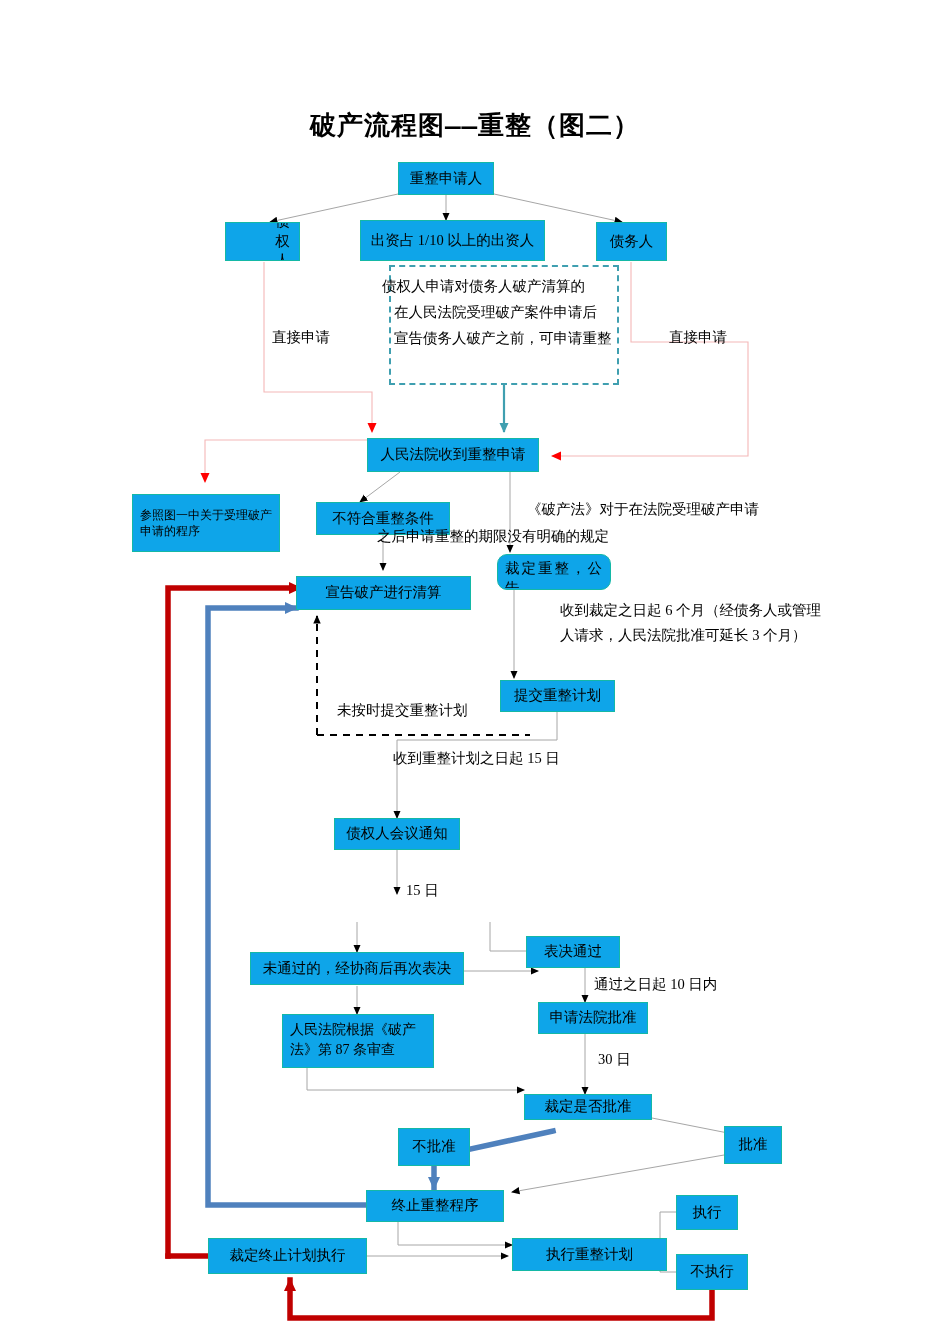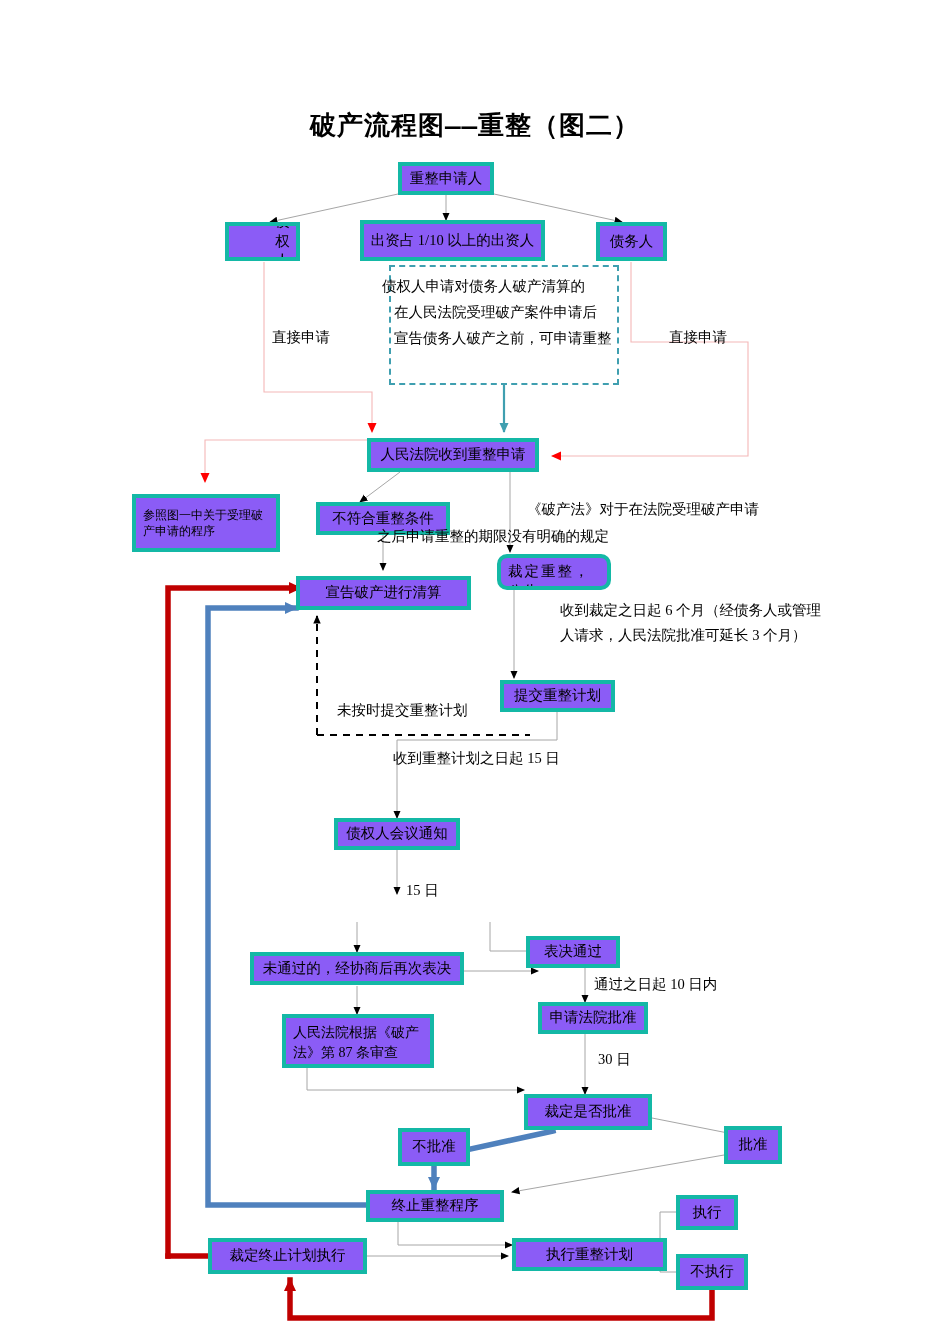--- a/index.html
+++ b/index.html
@@ -26,22 +26,22 @@
     width:950px;
     text-align:center;
     font-size:26px;
     font-weight:bold;
     letter-spacing:1px;
     font-family:Liberation Mono, monospace;
   }
   .node{
     position:absolute;
     box-sizing:border-box;
-    border:4px solid #14b8a6;
-    background:#8b5cf6;
+    border:1px solid #14b8a6;
+    background:#0ea5e9;
     display:flex;
     align-items:center;
     justify-content:center;
     text-align:center;
     font-size:14.5px;
     line-height:1.35;
     padding:2px 4px;
     overflow:hidden;
     z-index:3;
     font-family:Liberation Serif, serif;
@@ -249,21 +249,21 @@
   <div class="node left top" style="left:282px;top:1014px;width:152px;height:54px;font-size:14px;line-height:1.4;padding-top:5px;">
     <span>人民法院根据《破产法》第 87 条审查</span>
   </div>
 
   <div class="node" style="left:538px;top:1002px;width:110px;height:32px;">
     <span>申请法院批准</span>
   </div>
 
   <div class="lbl" style="left:598px;top:1049px;">30 日</div>
 
-  <div class="node" style="left:524px;top:1094px;width:128px;height:36px;">
+  <div class="node" style="left:524px;top:1094px;width:128px;height:26px;">
     <span>裁定是否批准</span>
   </div>
 
   <div class="node" style="left:398px;top:1128px;width:72px;height:38px;">
     <span>不批准</span>
   </div>
 
   <div class="node" style="left:724px;top:1126px;width:58px;height:38px;">
     <span>批准</span>
   </div>

